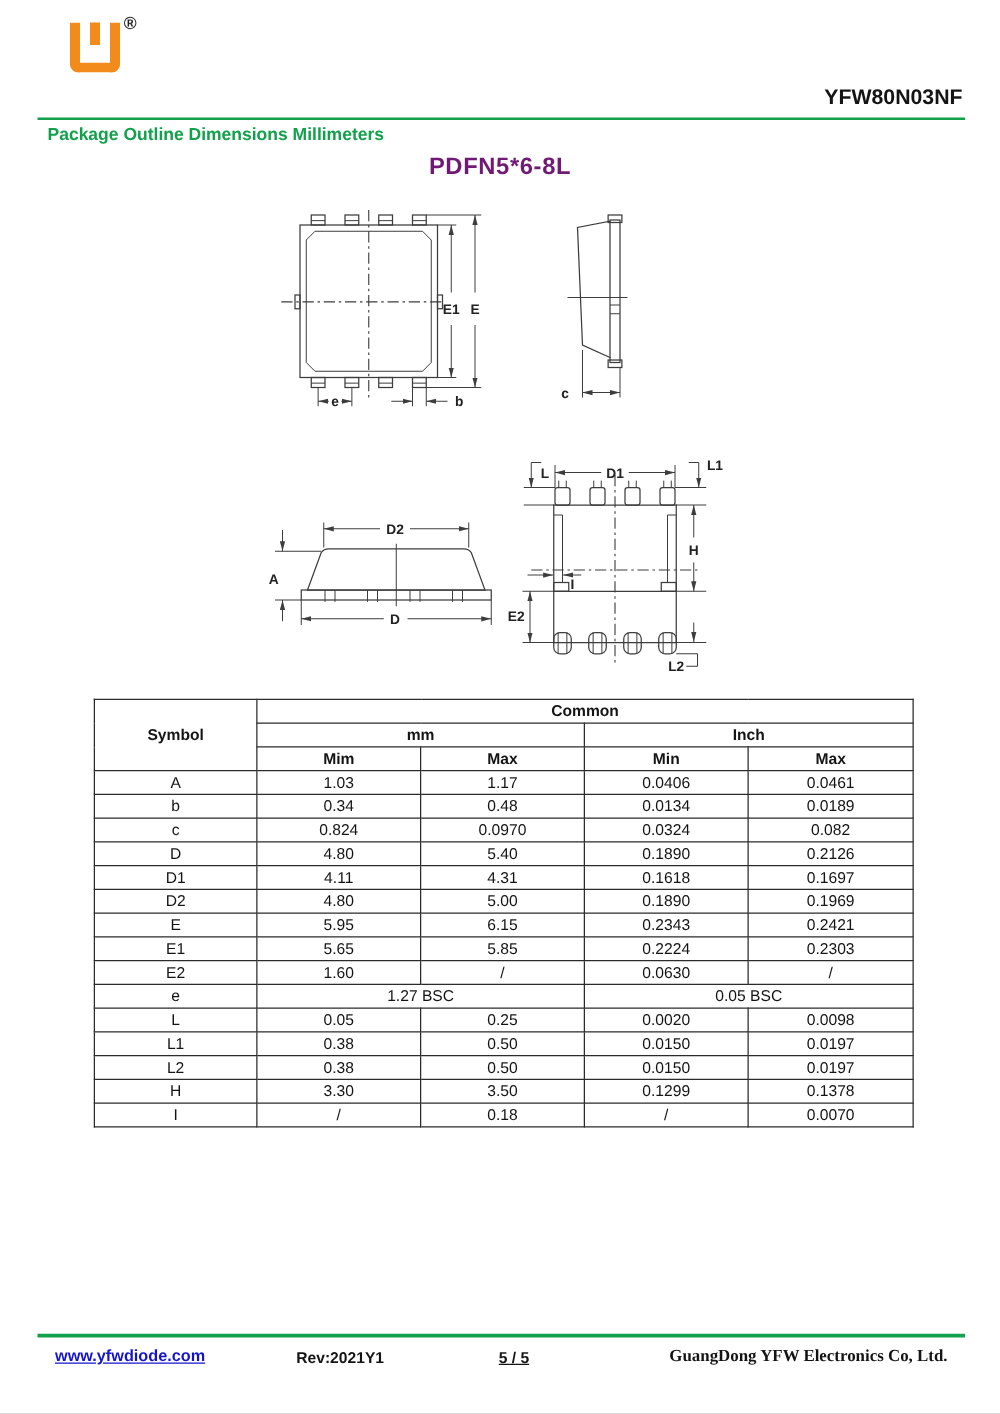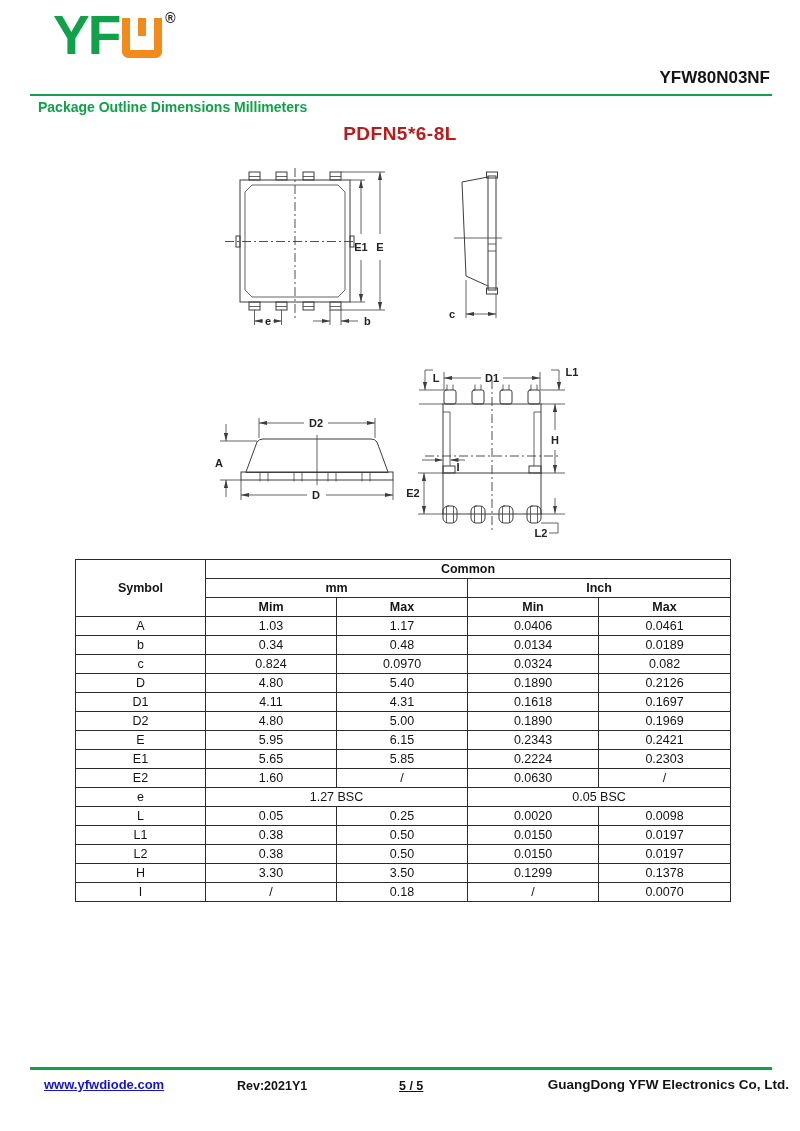--- a/index.html
+++ b/index.html
@@ -17,21 +17,21 @@
             margin-left:3px; margin-top:10px; position:relative; }
   .logo-w-mid { position:absolute; top:0; left:50%; margin-left:-4px; width:8px; height:18px; background:#f28a1c; }
   .logo-reg { font-size:14px; font-weight:bold; color:#222; margin-left:3px; margin-top:2px; }
   .logo-cn { font-size:28px; font-weight:bold; letter-spacing:3px; margin-top:1px; color:#141414; }
   .part-number { position:absolute; right:30px; top:68px; font-size:17px; font-weight:bold; color:#141414; }
   .green-rule { position:absolute; left:30px; right:28px; height:2px; background:#12a14b; }
   .rule-top { top:94px; }
   .rule-bottom { top:1067px; height:3px; }
   .section-title { position:absolute; left:38px; top:99px; font-size:14px; font-weight:bold; color:#12a14b; }
   .pkg-title { position:absolute; left:0; right:0; top:123px; margin:0; text-align:center;
-               font-size:19px; font-weight:bold; letter-spacing:0.5px; color:#b91c1c; }
+               font-size:19px; font-weight:bold; letter-spacing:0.5px; color:#701a75; }
   
   .drawing { position:absolute; }
   .d-line   { stroke:#3d3d3d; stroke-width:1; fill:none; stroke-linecap:square; }
   .d-fine   { stroke:#3d3d3d; stroke-width:0.8; fill:none; }
   .d-center { stroke:#3d3d3d; stroke-width:0.9; fill:none; stroke-dasharray:9 3 2 3; }
   .d-label  { font-family:"Liberation Sans",sans-serif; font-size:11px; font-weight:bold; fill:#222; }
   
   .dim-table { position:absolute; left:75px; top:559px; width:655px;
                border-collapse:collapse; table-layout:fixed;
                font-size:12.5px; color:#141414; }
@@ -39,39 +39,38 @@
     border:1px solid #2b2b2b; text-align:center; padding:0; height:18px; line-height:18px;
     overflow:hidden; white-space:nowrap;
   }
   .dim-table th { font-weight:bold; }
   
   .footer-item { position:absolute; font-weight:bold; color:#141414; }
   .f-web { left:44px; top:1077px; font-size:13px; }
   .f-web a { color:#1414cc; font-weight:bold; }
   .f-rev { left:237px; top:1079px; font-size:12.5px; }
   .f-page { left:399px; top:1079px; font-size:12.5px;text-decoration:underline; }
-  .f-company { right:11px; top:1077px; font-size:13.5px; }
+  .f-company { right:42px; top:1077px; font-size:13.5px;font-family:Liberation Serif, serif; }
 </style>
 </head>
 <body>
 
 <div class="page">
 
   <svg width="0" height="0" style="position:absolute" aria-hidden="true">
     <defs>
       <marker id="arr" viewBox="0 0 8 5" refX="8" refY="2.5" markerWidth="8" markerHeight="5" orient="auto-start-reverse" markerUnits="userSpaceOnUse">
         <path d="M0,0.4 L8,2.5 L0,4.6 Z" fill="#3d3d3d"></path>
       </marker>
     </defs>
   </svg>
 
   <header>
     <div class="logo">
       <div class="logo-row">
-        <span class="logo-yf">YF</span>
         <span class="logo-w">
             <span class="logo-w-mid"></span>
           </span>
         <span class="logo-reg">®</span>
       </div>
     </div>
     <div class="part-number">YFW80N03NF</div>
     <div class="green-rule rule-top"></div>
     <div class="section-title">Package Outline Dimensions Millimeters</div>
   </header>

